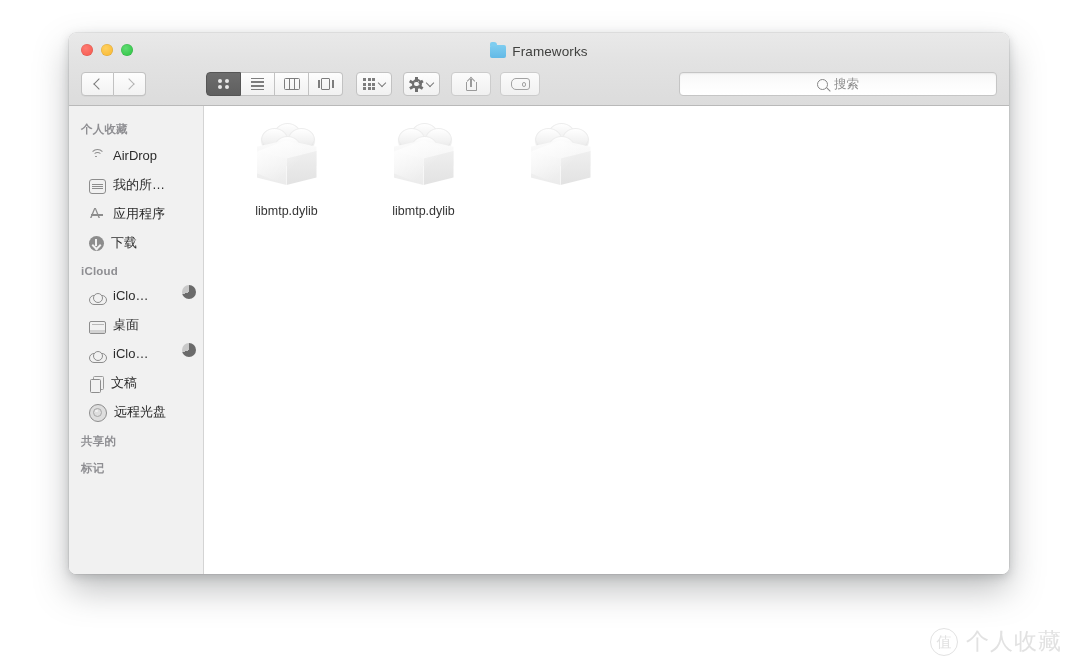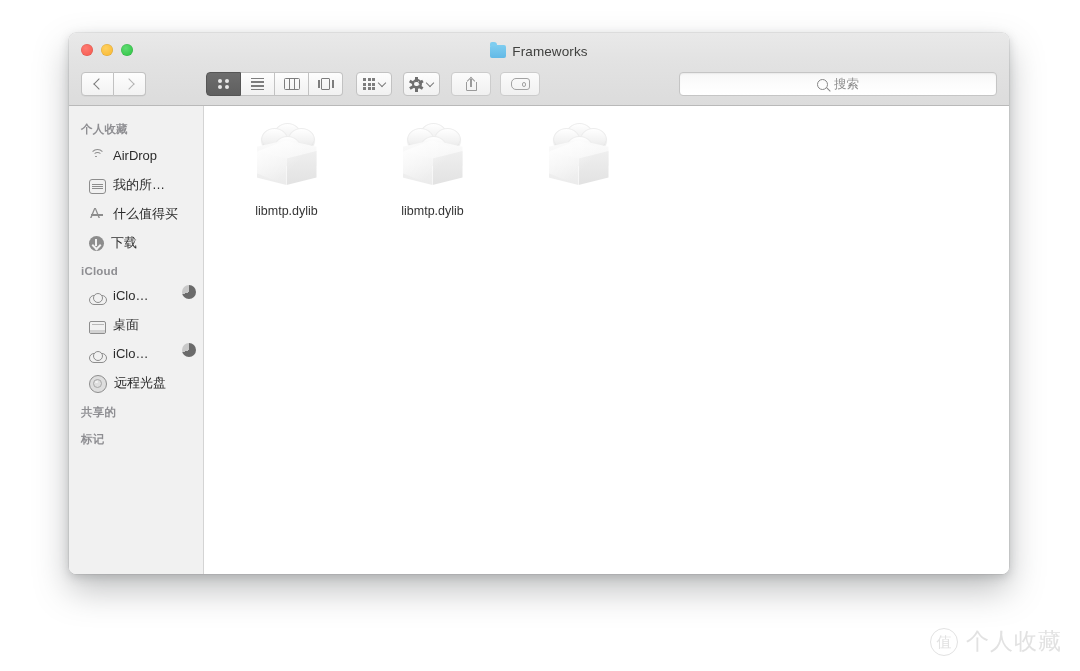--- a/index.html
+++ b/index.html
@@ -380,21 +380,21 @@
   }
 
   
   #content {
     flex: 1;
     background: #ffffff;
     padding: 14px 0 0 16px;
     display: flex;
     flex-wrap: wrap;
     align-content: flex-start;
-    gap: 13px;
+    gap: 4px;
     min-width: 0;
   }
   .file-item {
     width: 133px;
     padding-top: 3px;
     display: flex;
     flex-direction: column;
     align-items: center;
     gap: 6px;
   }
@@ -590,41 +590,45 @@
             <span></span>
           </span>
         <span class="sb-label">AirDrop</span>
       </div>
       <div class="sb-item">
         <span class="sb-icon ic-disk"></span>
         <span class="sb-label">我的所…</span>
       </div>
       <div class="sb-item">
         <span class="sb-icon ic-apps"></span>
-        <span class="sb-label">什么值得买</span>
+        <span class="sb-label">应用程序</span>
       </div>
       <div class="sb-item">
         <span class="sb-icon ic-download"></span>
         <span class="sb-label">下载</span>
       </div>
 
       <div class="sb-header">iCloud</div>
       <div class="sb-item">
         <span class="sb-icon ic-cloud"></span>
         <span class="sb-label">iClo…</span>
         <span class="sb-pie"></span>
       </div>
       <div class="sb-item">
         <span class="sb-icon ic-desktop"></span>
         <span class="sb-label">桌面</span>
       </div>
       <div class="sb-item">
         <span class="sb-icon ic-cloud"></span>
         <span class="sb-label">iClo…</span>
         <span class="sb-pie"></span>
+      </div>
+      <div class="sb-item">
+        <span class="sb-icon ic-docs"></span>
+        <span class="sb-label">文稿</span>
       </div>
 
       <div class="sb-item">
         <span class="sb-icon ic-disc"></span>
         <span class="sb-label">远程光盘</span>
       </div>
 
       <div class="sb-header">共享的</div>
       <div class="sb-header">标记</div>
 

